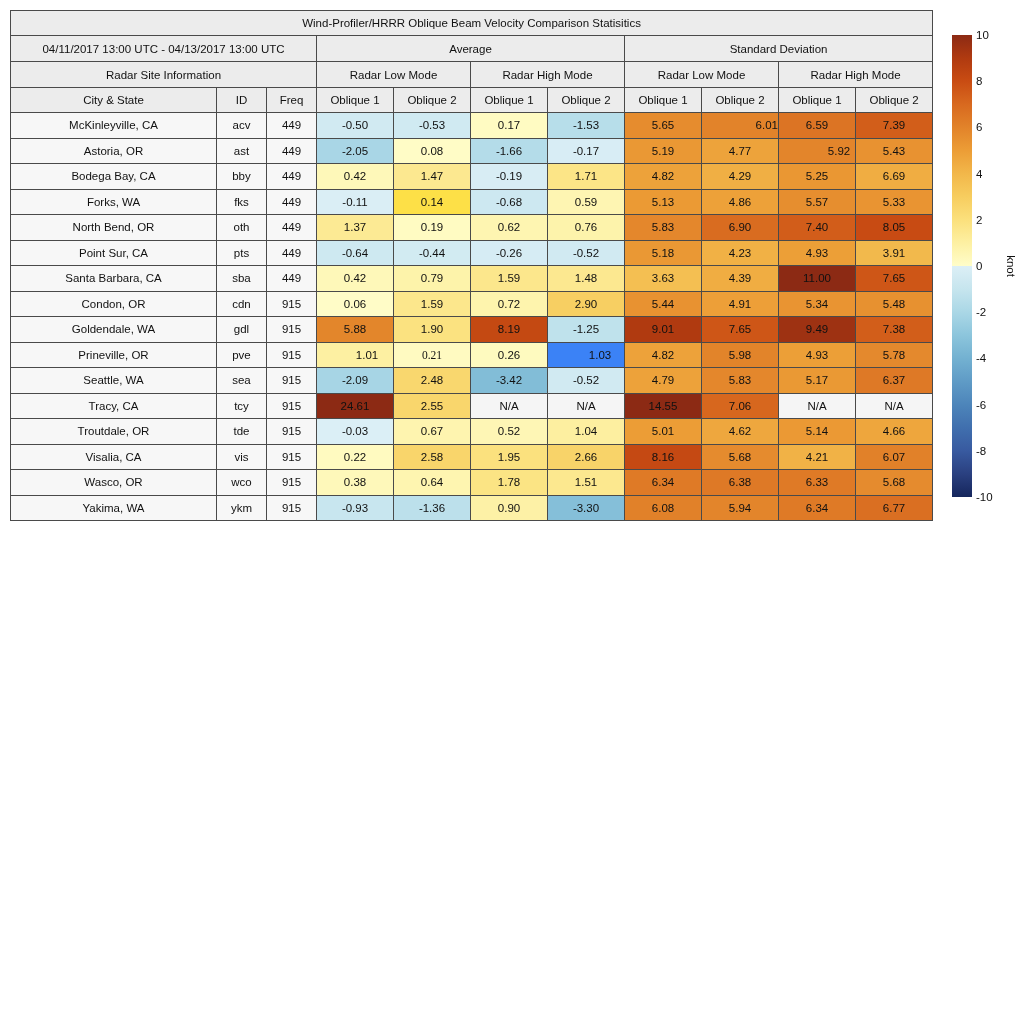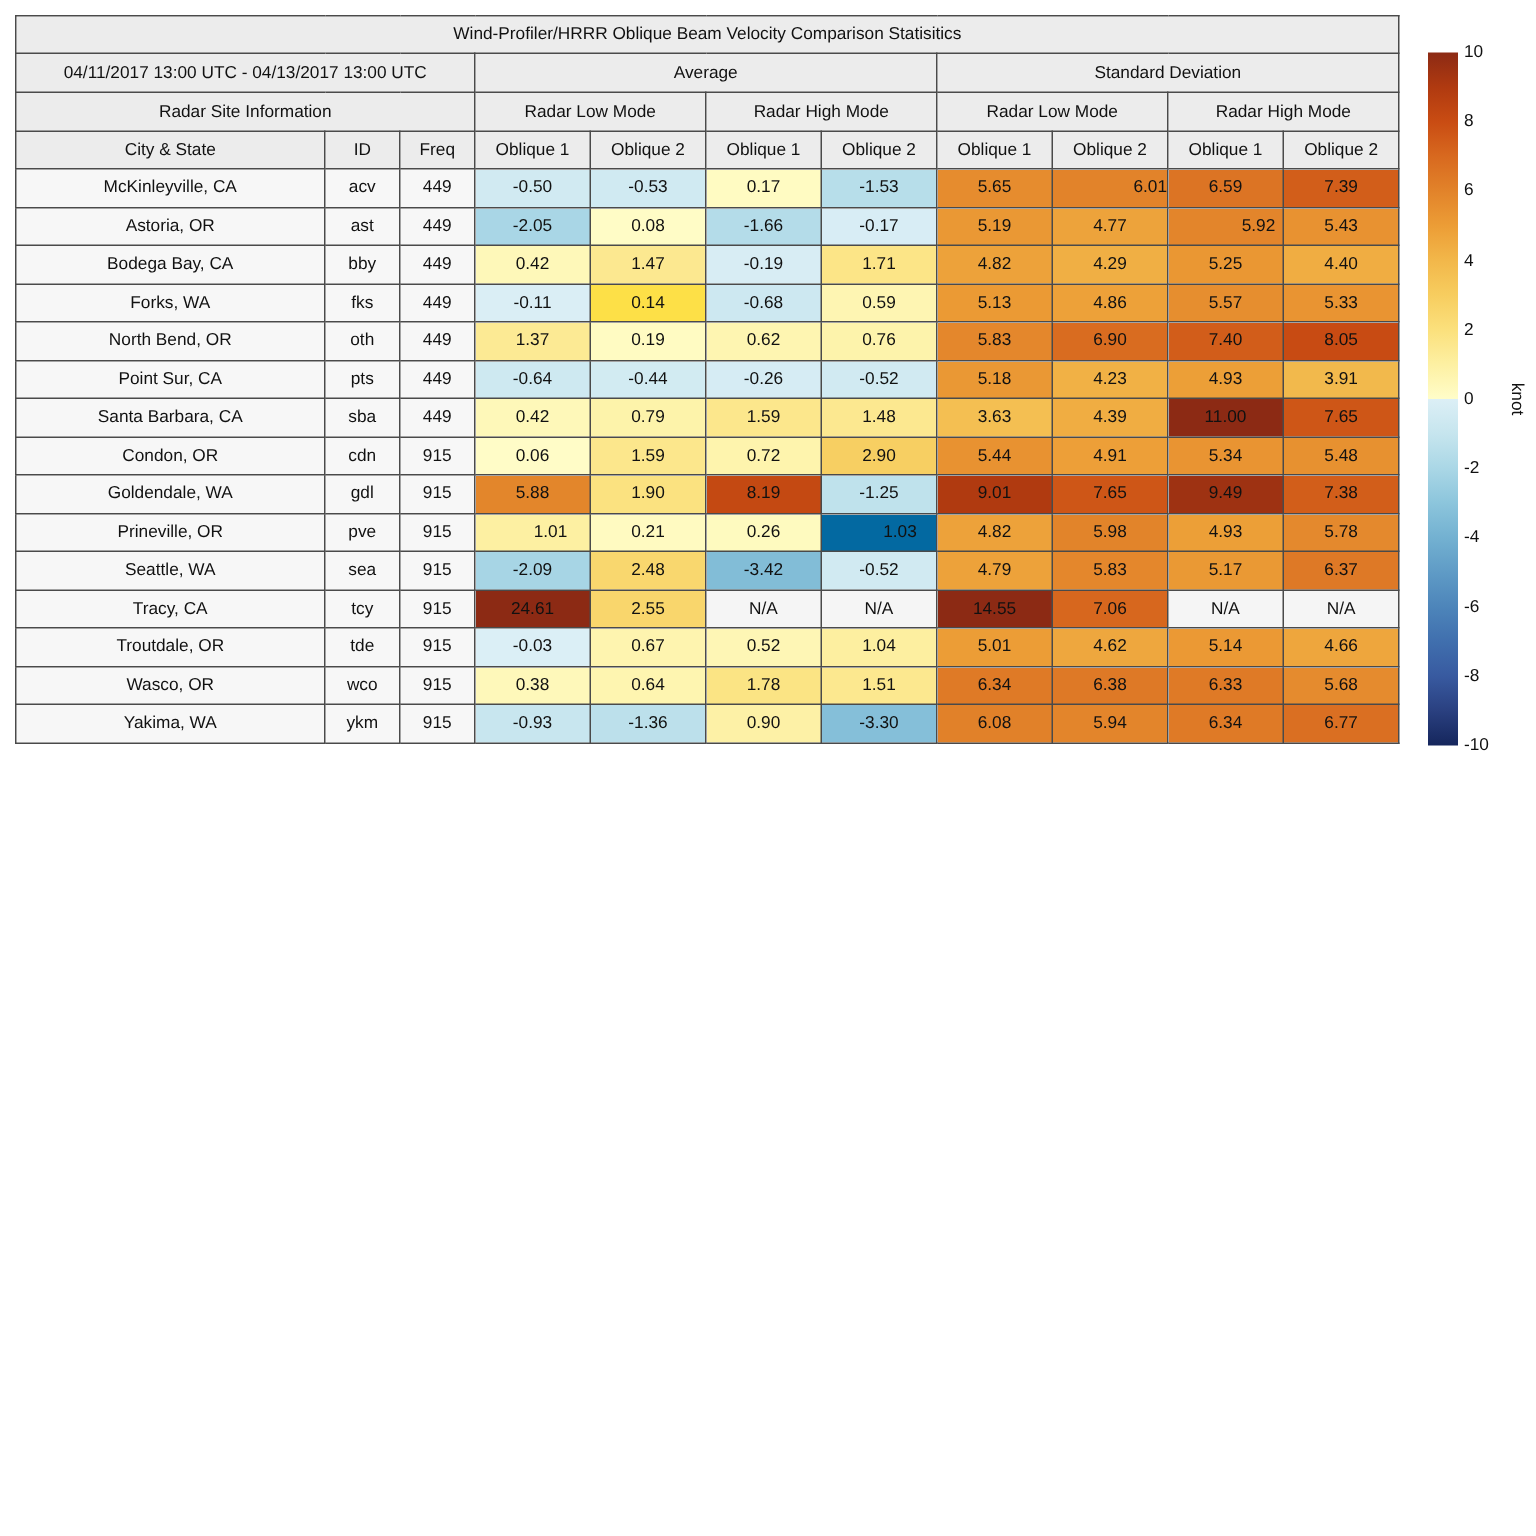--- a/index.html
+++ b/index.html
@@ -110,21 +110,21 @@
         <td class="lbl">Bodega Bay, CA</td>
         <td class="lbl">bby</td>
         <td class="lbl">449</td>
         <td style="background: rgb(254, 248, 185);">0.42</td>
         <td style="background: rgb(252, 232, 144);">1.47</td>
         <td style="background: rgb(216, 237, 244);">-0.19</td>
         <td style="background: rgb(252, 229, 135);">1.71</td>
         <td style="background: rgb(237, 162, 58);">4.82</td>
         <td style="background: rgb(240, 175, 68);">4.29</td>
         <td style="background: rgb(234, 151, 51);">5.25</td>
-        <td style="background: rgb(240, 173, 66);">4.40</td>
+        <td style="background: rgb(240, 173, 66);">6.69</td>
       </tr>
       <tr class="data-row">
         <td class="lbl">Forks, WA</td>
         <td class="lbl">fks</td>
         <td class="lbl">449</td>
         <td style="background: rgb(218, 238, 245);">-0.11</td>
         <td style="background: #fde047;">0.14</td>
         <td style="background: rgb(205, 232, 241);">-0.68</td>
         <td style="background: rgb(254, 245, 178);">0.59</td>
         <td style="background: rgb(235, 154, 52);">5.13</td>
@@ -195,23 +195,23 @@
         <td style="background: rgb(176, 58, 16);">9.01</td>
         <td style="background: rgb(206, 86, 23);">7.65</td>
         <td style="background: rgb(158, 50, 18);">9.49</td>
         <td style="background: rgb(210, 94, 26);">7.38</td>
       </tr>
       <tr class="data-row">
         <td class="lbl">Prineville, OR</td>
         <td class="lbl">pve</td>
         <td class="lbl">915</td>
         <td style="background: rgb(253, 240, 162); padding-left: 24px;">1.01</td>
-        <td style="background: rgb(255, 250, 193);">0.21</td>
+        <td style="background: rgb(255, 250, 193); font-family: Liberation Serif, serif;">0.21</td>
         <td style="background: rgb(254, 250, 191);">0.26</td>
-        <td style="background: #0369a1; padding-left: 28px;">1.03</td>
+        <td style="background: #3b82f6; padding-left: 28px;">1.03</td>
         <td style="background: rgb(237, 162, 58);">4.82</td>
         <td style="background: rgb(226, 132, 42);">5.98</td>
         <td style="background: rgb(236, 159, 55);">4.93</td>
         <td style="background: rgb(228, 137, 45);">5.78</td>
       </tr>
       <tr class="data-row">
         <td class="lbl">Seattle, WA</td>
         <td class="lbl">sea</td>
         <td class="lbl">915</td>
         <td style="background: rgb(167, 213, 229);">-2.09</td>
@@ -241,20 +241,33 @@
         <td class="lbl">tde</td>
         <td class="lbl">915</td>
         <td style="background: rgb(219, 239, 246);">-0.03</td>
         <td style="background: rgb(254, 244, 175);">0.67</td>
         <td style="background: rgb(254, 246, 181);">0.52</td>
         <td style="background: rgb(253, 239, 160);">1.04</td>
         <td style="background: rgb(236, 157, 54);">5.01</td>
         <td style="background: rgb(238, 167, 62);">4.62</td>
         <td style="background: rgb(235, 153, 52);">5.14</td>
         <td style="background: rgb(238, 166, 61);">4.66</td>
+      </tr>
+      <tr class="data-row">
+        <td class="lbl">Visalia, CA</td>
+        <td class="lbl">vis</td>
+        <td class="lbl">915</td>
+        <td style="background: rgb(255, 250, 192);">0.22</td>
+        <td style="background: rgb(249, 213, 107);">2.58</td>
+        <td style="background: rgb(251, 225, 126);">1.95</td>
+        <td style="background: rgb(248, 211, 105);">2.66</td>
+        <td style="background: rgb(197, 73, 19);">8.16</td>
+        <td style="background: rgb(229, 139, 46);">5.68</td>
+        <td style="background: rgb(241, 178, 70);">4.21</td>
+        <td style="background: rgb(225, 129, 41);">6.07</td>
       </tr>
       <tr class="data-row">
         <td class="lbl">Wasco, OR</td>
         <td class="lbl">wco</td>
         <td class="lbl">915</td>
         <td style="background: rgb(254, 248, 186);">0.38</td>
         <td style="background: rgb(254, 245, 176);">0.64</td>
         <td style="background: rgb(251, 228, 132);">1.78</td>
         <td style="background: rgb(252, 232, 143);">1.51</td>
         <td style="background: rgb(223, 122, 38);">6.34</td>

